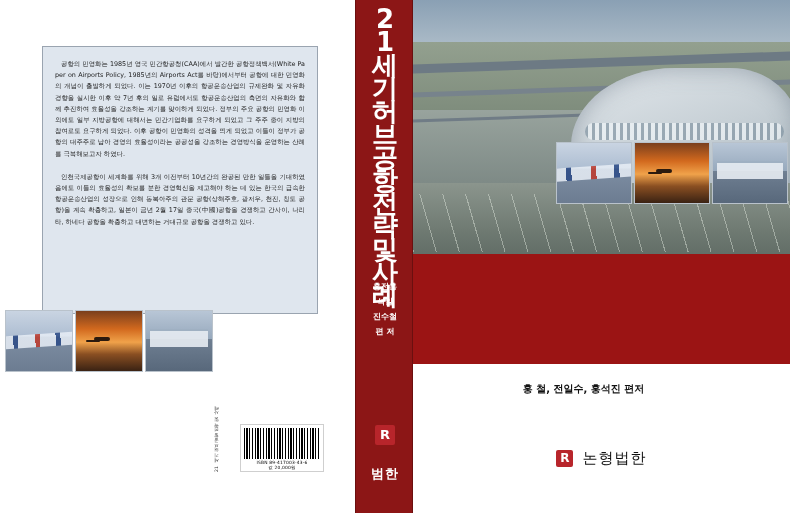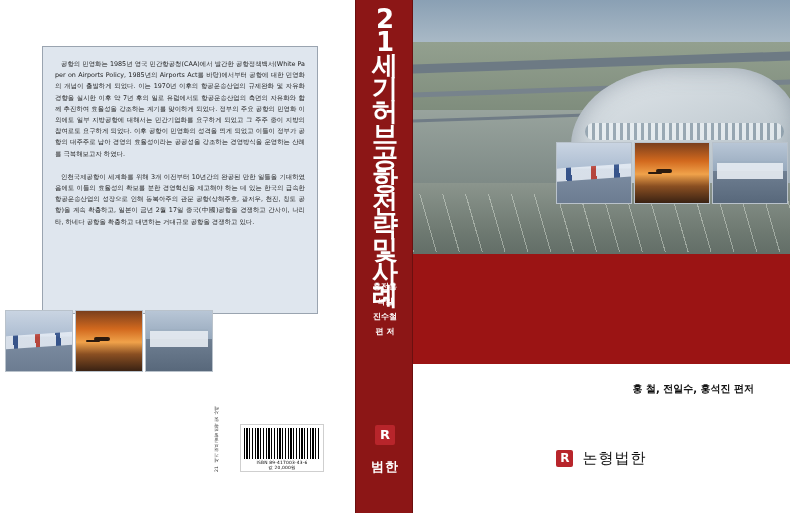--- a/index.html
+++ b/index.html
@@ -215,21 +215,21 @@
     font-size: 13px;
     font-weight: bold;
     line-height: 20px;
     border-radius: 2px;
   }
   .spine-logo .pub {
     display: block;
     color: #ffffff;
     font-size: 13px;
     font-weight: bold;
-    margin-top: 13px;
+    margin-top: 20px;
     letter-spacing: 1px;
   }
 
   
   .front-cover {
     position: absolute;
     left: 413px;
     top: 0;
     width: 377px;
     height: 513px;
@@ -335,21 +335,21 @@
     font-weight: bold;
     line-height: 40px;
     letter-spacing: 1px;
     text-shadow: 1px 1px 1px rgba(0,0,0,.35);
   }
   .front-authors {
     position: absolute;
     left: 0;
     top: 382px;
     width: 377px;
-    text-align: right;
+    text-align: center;
     padding-right: 36px;
     box-sizing: border-box;
     color: #111111;
     font-size: 10px;
     font-weight: bold;
   }
   .front-publisher {
     position: absolute;
     left: 0;
     top: 448px;

